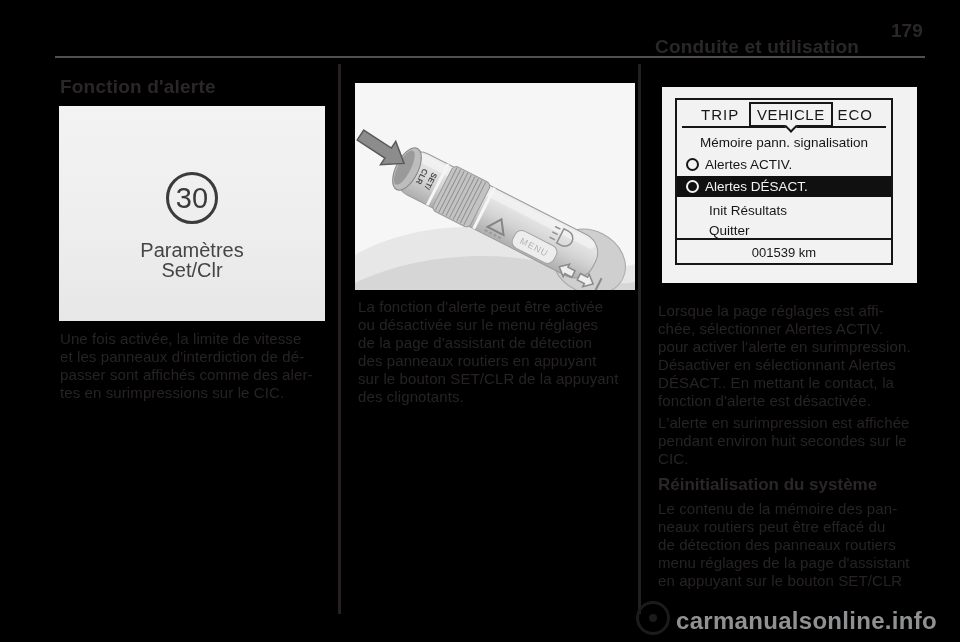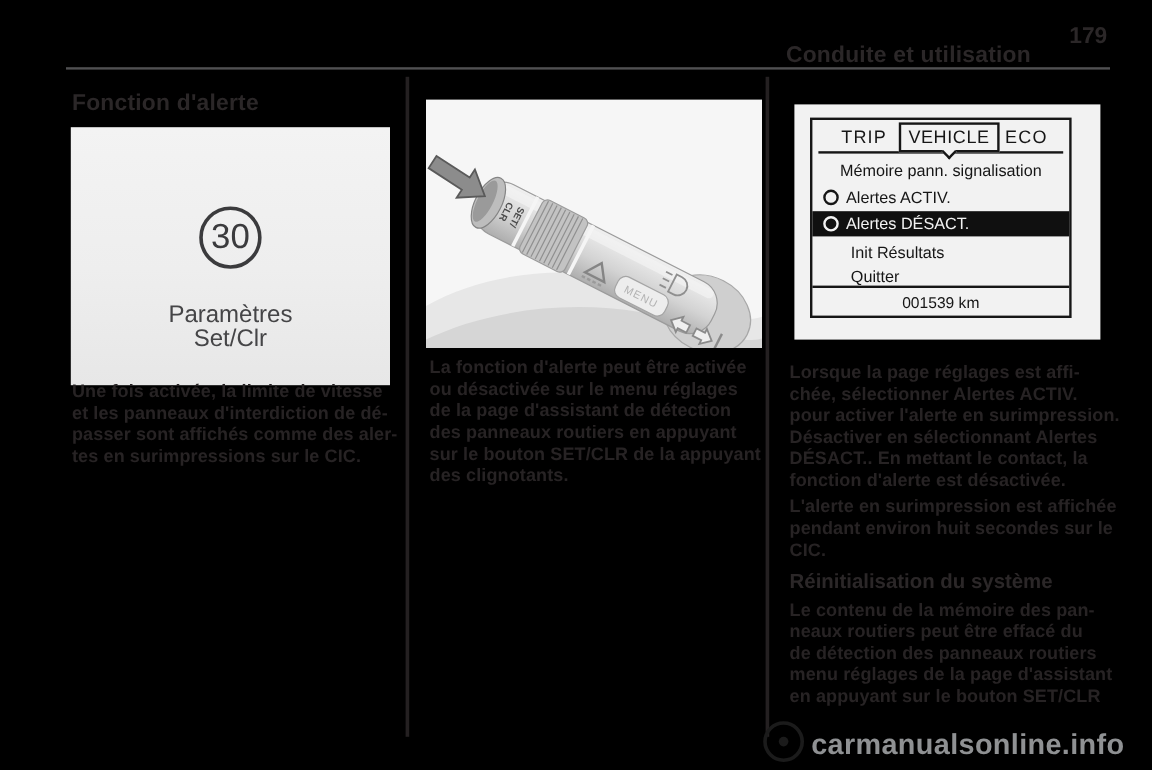--- a/index.html
+++ b/index.html
@@ -12,30 +12,30 @@
   
   .hdr-title{position:absolute;left:655px;top:36px;font-size:19px;font-weight:700;color:#2b2728;letter-spacing:.2px;}
   .hdr-page{position:absolute;left:891px;top:20px;font-size:19px;font-weight:700;color:#2b2728;}
   .hdr-rule{position:absolute;left:55px;top:56px;width:870px;height:2px;background:#505052;}
   .vdiv{position:absolute;top:64px;height:550px;width:3px;background:#242021;}
   #vdiv1{left:338px;} #vdiv2{left:638px;}
 
   
   .h1{position:absolute;font-size:19px;font-weight:700;color:#2b2728;letter-spacing:.2px;}
   .h2{position:absolute;font-size:17px;font-weight:700;color:#2b2728;}
-  .body-text{position:absolute;font-size:15px;font-weight:700;color:#272324;line-height:18px;letter-spacing:.1px;}
+  .body-text{position:absolute;font-size:15px;font-weight:400;color:#272324;line-height:18px;letter-spacing:.1px;}
 
   
   .fig1{position:absolute;left:59px;top:106px;width:266px;height:215px;
         background:linear-gradient(180deg,#f3f3f3 0%,#eeeeee 55%,#e7e7e7 100%);
         display:flex;flex-direction:column;align-items:center;}
   .sign-circle{margin-top:66px;width:46px;height:46px;border:3px solid #3b3b3d;border-radius:50%;
         display:flex;align-items:center;justify-content:center;
         font-size:29px;color:#3b3b3d;font-weight:400;}
-  .fig1-caption{margin-top:28px;text-align:center;font-size:20px;line-height:20px;color:#454547;font-weight:400;}
+  .fig1-caption{margin-top:16px;text-align:center;font-size:20px;line-height:20px;color:#454547;font-weight:400;}
 
   
   .fig2{position:absolute;left:355px;top:83px;width:280px;height:207px;background:#f6f6f6;}
 
   
   .fig3{position:absolute;left:662px;top:87px;width:255px;height:196px;background:#f2f2f2;color:#161616;}
   .menu-box{position:absolute;left:13px;top:11px;width:214px;height:163px;border:2px solid #161616;}
   .tab-underline{position:absolute;left:5px;right:5px;top:26px;height:2px;background:#161616;}
   .tab{position:absolute;top:6px;font-size:15px;letter-spacing:1px;font-weight:400;}
   .tab-trip{left:24px;} .tab-eco{right:18px;}
@@ -72,21 +72,21 @@
 <div class="h1" style="left:60px;top:76px;">Fonction d'alerte</div>
 
 <div class="fig1">
   <div class="sign-circle">30</div>
   <div class="fig1-caption">
     <div>Paramètres</div>
     <div>Set/Clr</div>
   </div>
 </div>
 
-<div class="body-text" style="left:60px;top:318px;width:278px;">
+<div class="body-text" style="left:60px;top:330px;width:278px;">
   <div>Une fois activée, la limite de vitesse</div>
   <div>et les panneaux d'interdiction de dé-</div>
   <div>passer sont affichés comme des aler-</div>
   <div>tes en surimpressions sur le CIC.</div>
 </div>
 
 <div class="fig2">
   <svg width="280" height="207" viewBox="0 0 280 207">
     <defs>
       <linearGradient id="stalkGrad" x1="0" y1="0" x2="0" y2="1">

